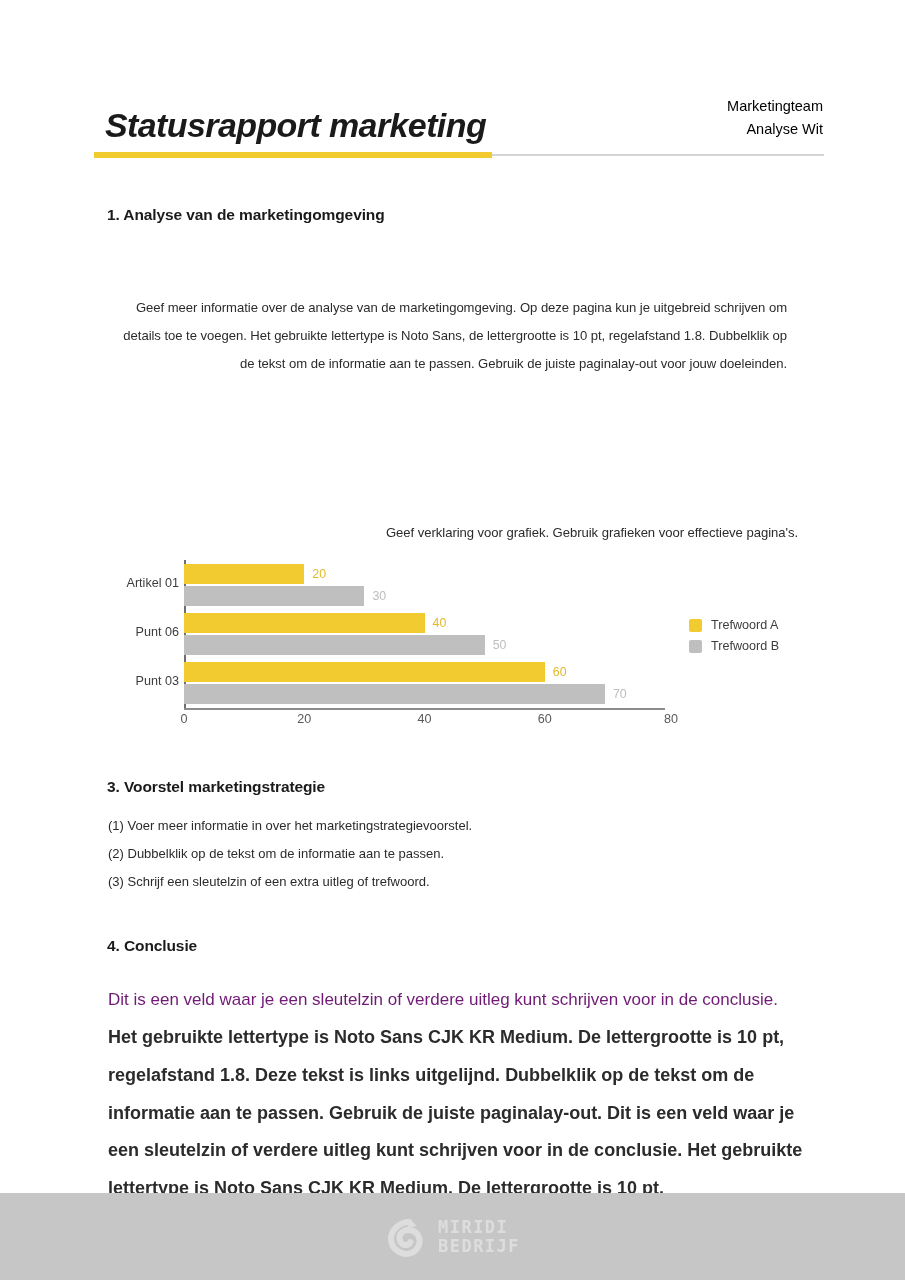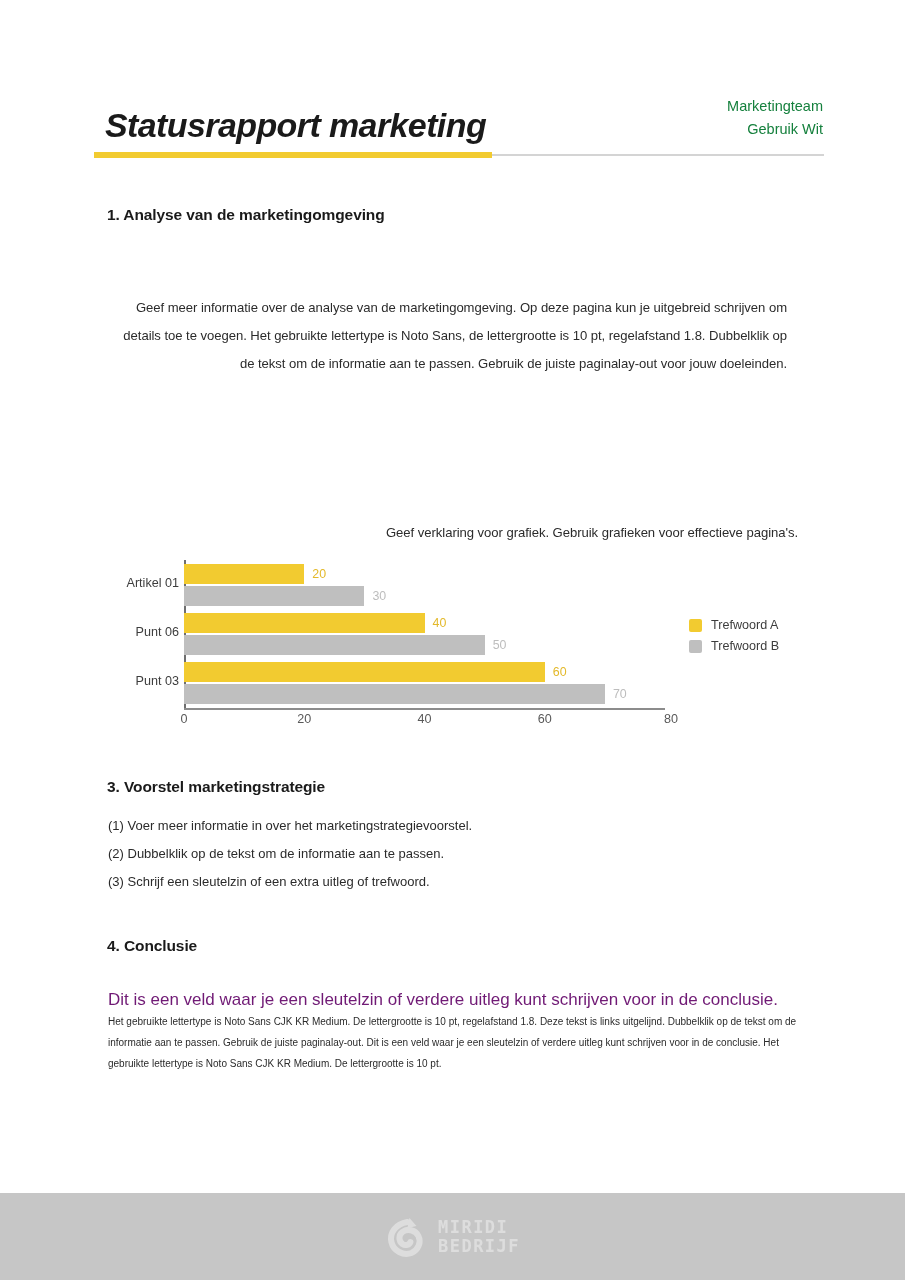--- a/index.html
+++ b/index.html
@@ -45,21 +45,21 @@
     color: #1a1a1a;
     line-height: 1.05;
     margin: 0;
     padding-left: 11px;
     white-space: nowrap;
     font-style: italic;
   }
   .header-meta {
     text-align: right;
     font-size: 14.5px;
-    color: #15803d;
+    color: #000000;
     line-height: 1.55;
     padding-bottom: 4px;
     padding-right: 1px;
   }
   .header-meta div { white-space: nowrap; }
 
   .header-rule {
     position: absolute;
     left: 0;
     top: 74px;
@@ -132,23 +132,24 @@
     width: 720px;
     font-size: 17px;
     color: #701a75;
     line-height: 1.0;
   }
   .concl-body {
     position: absolute;
     left: 108px;
     top: 1001px;
     width: 708px;
-    font-size: 10px;
+    font-size: 18px;
     color: #2b2b2b;
     line-height: 2.1;
+    font-weight: bold;
   }
 
   
   .chart {
     position: absolute;
     left: 107px;
     top: 552px;
     width: 700px;
     height: 175px;
   }
@@ -288,21 +289,21 @@
 </head>
 <body>
 
 <div class="page">
 
   <div class="header">
     <div class="header-row">
       <h1 class="doc-title">Statusrapport marketing</h1>
       <div class="header-meta">
         <div>Marketingteam</div>
-        <div>Gebruik Wit</div>
+        <div>Analyse Wit</div>
       </div>
     </div>
     <div class="header-rule">
       <div class="rule-accent"></div>
       <div class="rule-rest"></div>
     </div>
   </div>
 
   <h2 class="section-title" id="sec1-title">1. Analyse van de marketingomgeving</h2>
   <p class="body-text" id="sec1-body">Geef meer informatie over de analyse van de marketingomgeving. Op deze pagina kun je uitgebreid schrijven om details toe te voegen. Het gebruikte lettertype is Noto Sans, de lettergrootte is 10 pt, regelafstand 1.8. Dubbelklik op de tekst om de informatie aan te passen. Gebruik de juiste paginalay-out voor jouw doeleinden.</p>

